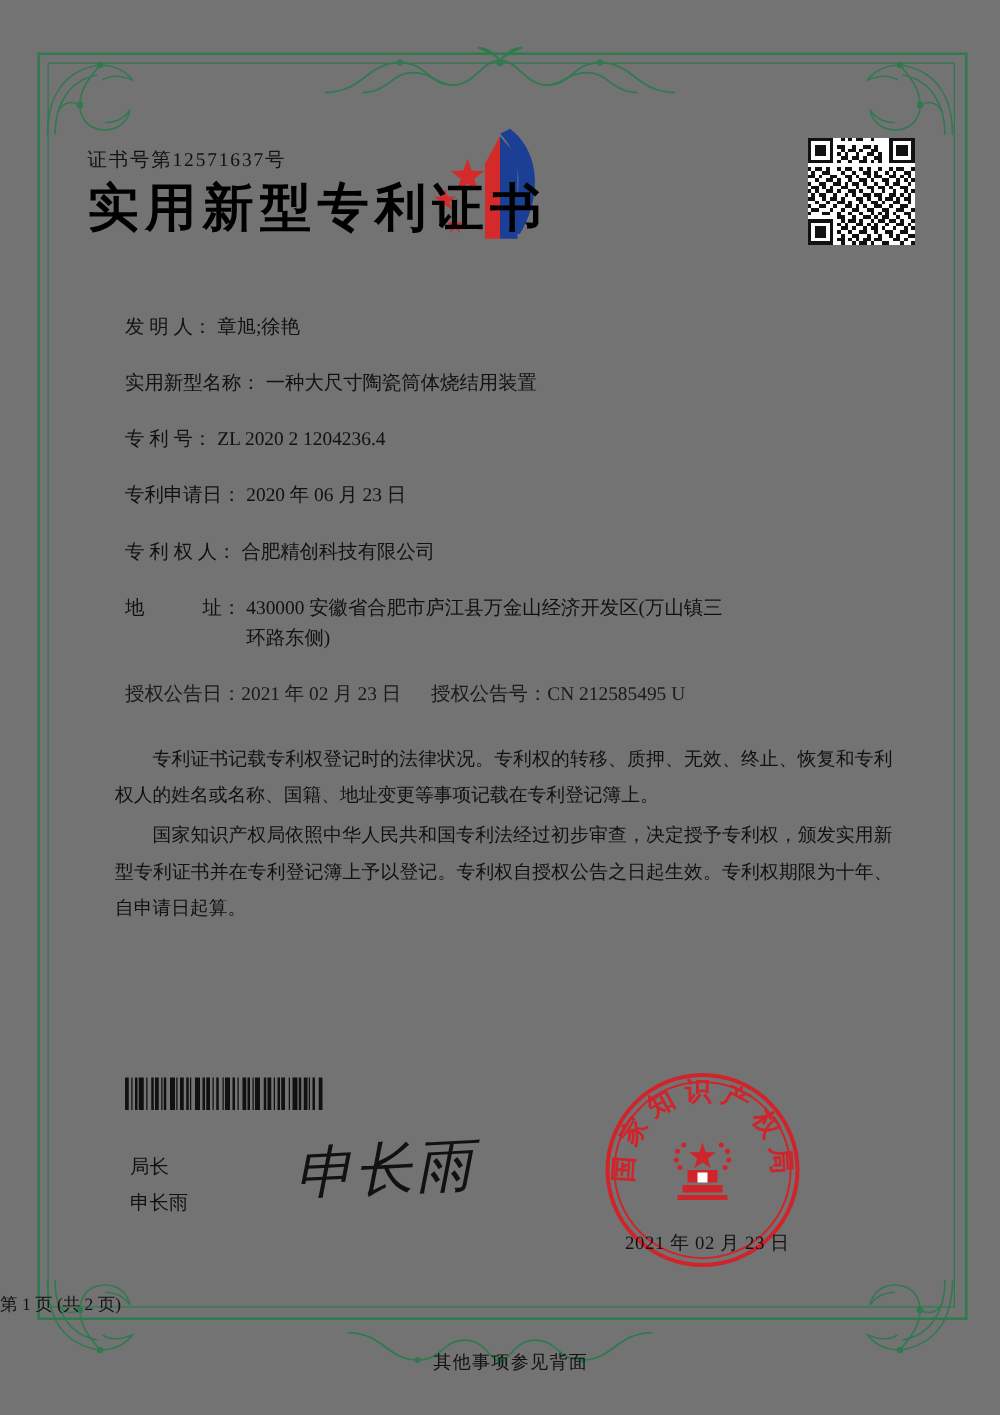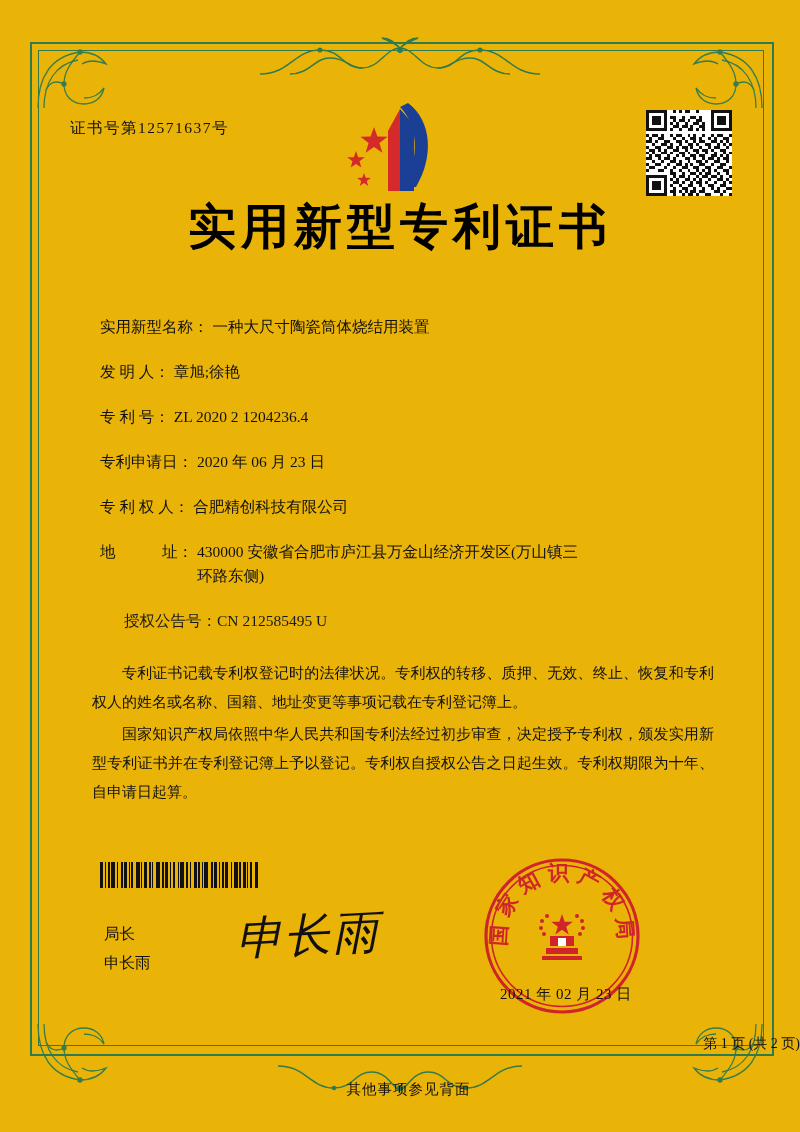--- a/index.html
+++ b/index.html
@@ -11,21 +11,21 @@
     width: 800px;
     height: 1132px;
     font-family: "Liberation Serif", serif;
     color: #1a1a1a;
     position: relative;
     overflow: hidden;
   }
   .page {
     position: absolute;
     inset: 0;
-    background: #eab308;
+    background: #737373;
   }
 
   
   .frame-outer {
     position: absolute;
     left: 30px;
     top: 42px;
     width: 740px;
     height: 1010px;
     border: 2px solid #2f7a4e;
@@ -99,25 +99,23 @@
   .qr {
     position: absolute;
     right: 68px;
     top: 110px;
     width: 86px;
     height: 86px;
   }
   .qr svg { width: 100%; height: 100%; display: block; }
 
   .title {
-    text-align: center;
-    font-size: 48px;
+    font-size: 41px;
     font-weight: bold;
     letter-spacing: 5px;
-    margin-top: 56px;
     color: #000;
     font-family: "DejaVu Serif", "Liberation Serif", serif;
   }
 
   .fields {
     margin-top: 56px;
     font-size: 15.5px;
     line-height: 1.55;
   }
   .field {
@@ -209,21 +207,21 @@
     top: 985px;
     font-size: 15px;
     color: #111;
     letter-spacing: .5px;
   }
 
   .page-no {
     position: absolute;
     left: 0; right: 0;
     top: 1035px;
-    text-align: right;
+    text-align: left;
     font-size: 14px;
     color: #111;
   }
   .footer-note {
     position: absolute;
     left: 17px; right: 0;
     top: 1080px;
     text-align: center;
     font-size: 14.5px;
     color: #111;
@@ -361,27 +359,27 @@
   </div>
 
   <div class="content">
     <div class="cert-no">证书号第12571637号</div>
 
     <div class="title">实用新型专利证书</div>
 
     <div class="fields">
 
       <div class="field">
+        <span class="lbl">发 明 人：</span>
+        <span class="val">章旭;徐艳</span>
+      </div>
+
+      <div class="field">
         <span class="lbl">实用新型名称：</span>
         <span class="val">一种大尺寸陶瓷筒体烧结用装置</span>
-      </div>
-
-      <div class="field">
-        <span class="lbl">发 明 人：</span>
-        <span class="val">章旭;徐艳</span>
       </div>
 
       <div class="field">
         <span class="lbl">专 利 号：</span>
         <span class="val">ZL 2020 2 1204236.4</span>
       </div>
 
       <div class="field">
         <span class="lbl">专利申请日：</span>
         <span class="val">2020 年 06 月 23 日</span>
@@ -394,20 +392,23 @@
 
       <div class="field">
         <span class="lbl">地　　　址：</span>
         <span class="val">
           <span>430000  安徽省合肥市庐江县万金山经济开发区(万山镇三</span>
           <span class="sub">环路东侧)</span>
         </span>
       </div>
 
       <div class="two-col">
+        <div class="col1">
+          <span class="lbl">授权公告日：</span><span class="val">2021 年 02 月 23 日</span>
+        </div>
         <div class="col2">
           <span class="lbl">授权公告号：</span><span class="val">CN 212585495 U</span>
         </div>
       </div>
     </div>
 
     <div class="body-text">
       <p>专利证书记载专利权登记时的法律状况。专利权的转移、质押、无效、终止、恢复和专利权人的姓名或名称、国籍、地址变更等事项记载在专利登记簿上。</p>
       <p>国家知识产权局依照中华人民共和国专利法经过初步审查，决定授予专利权，颁发实用新型专利证书并在专利登记簿上予以登记。专利权自授权公告之日起生效。专利权期限为十年、自申请日起算。</p>
     </div>

